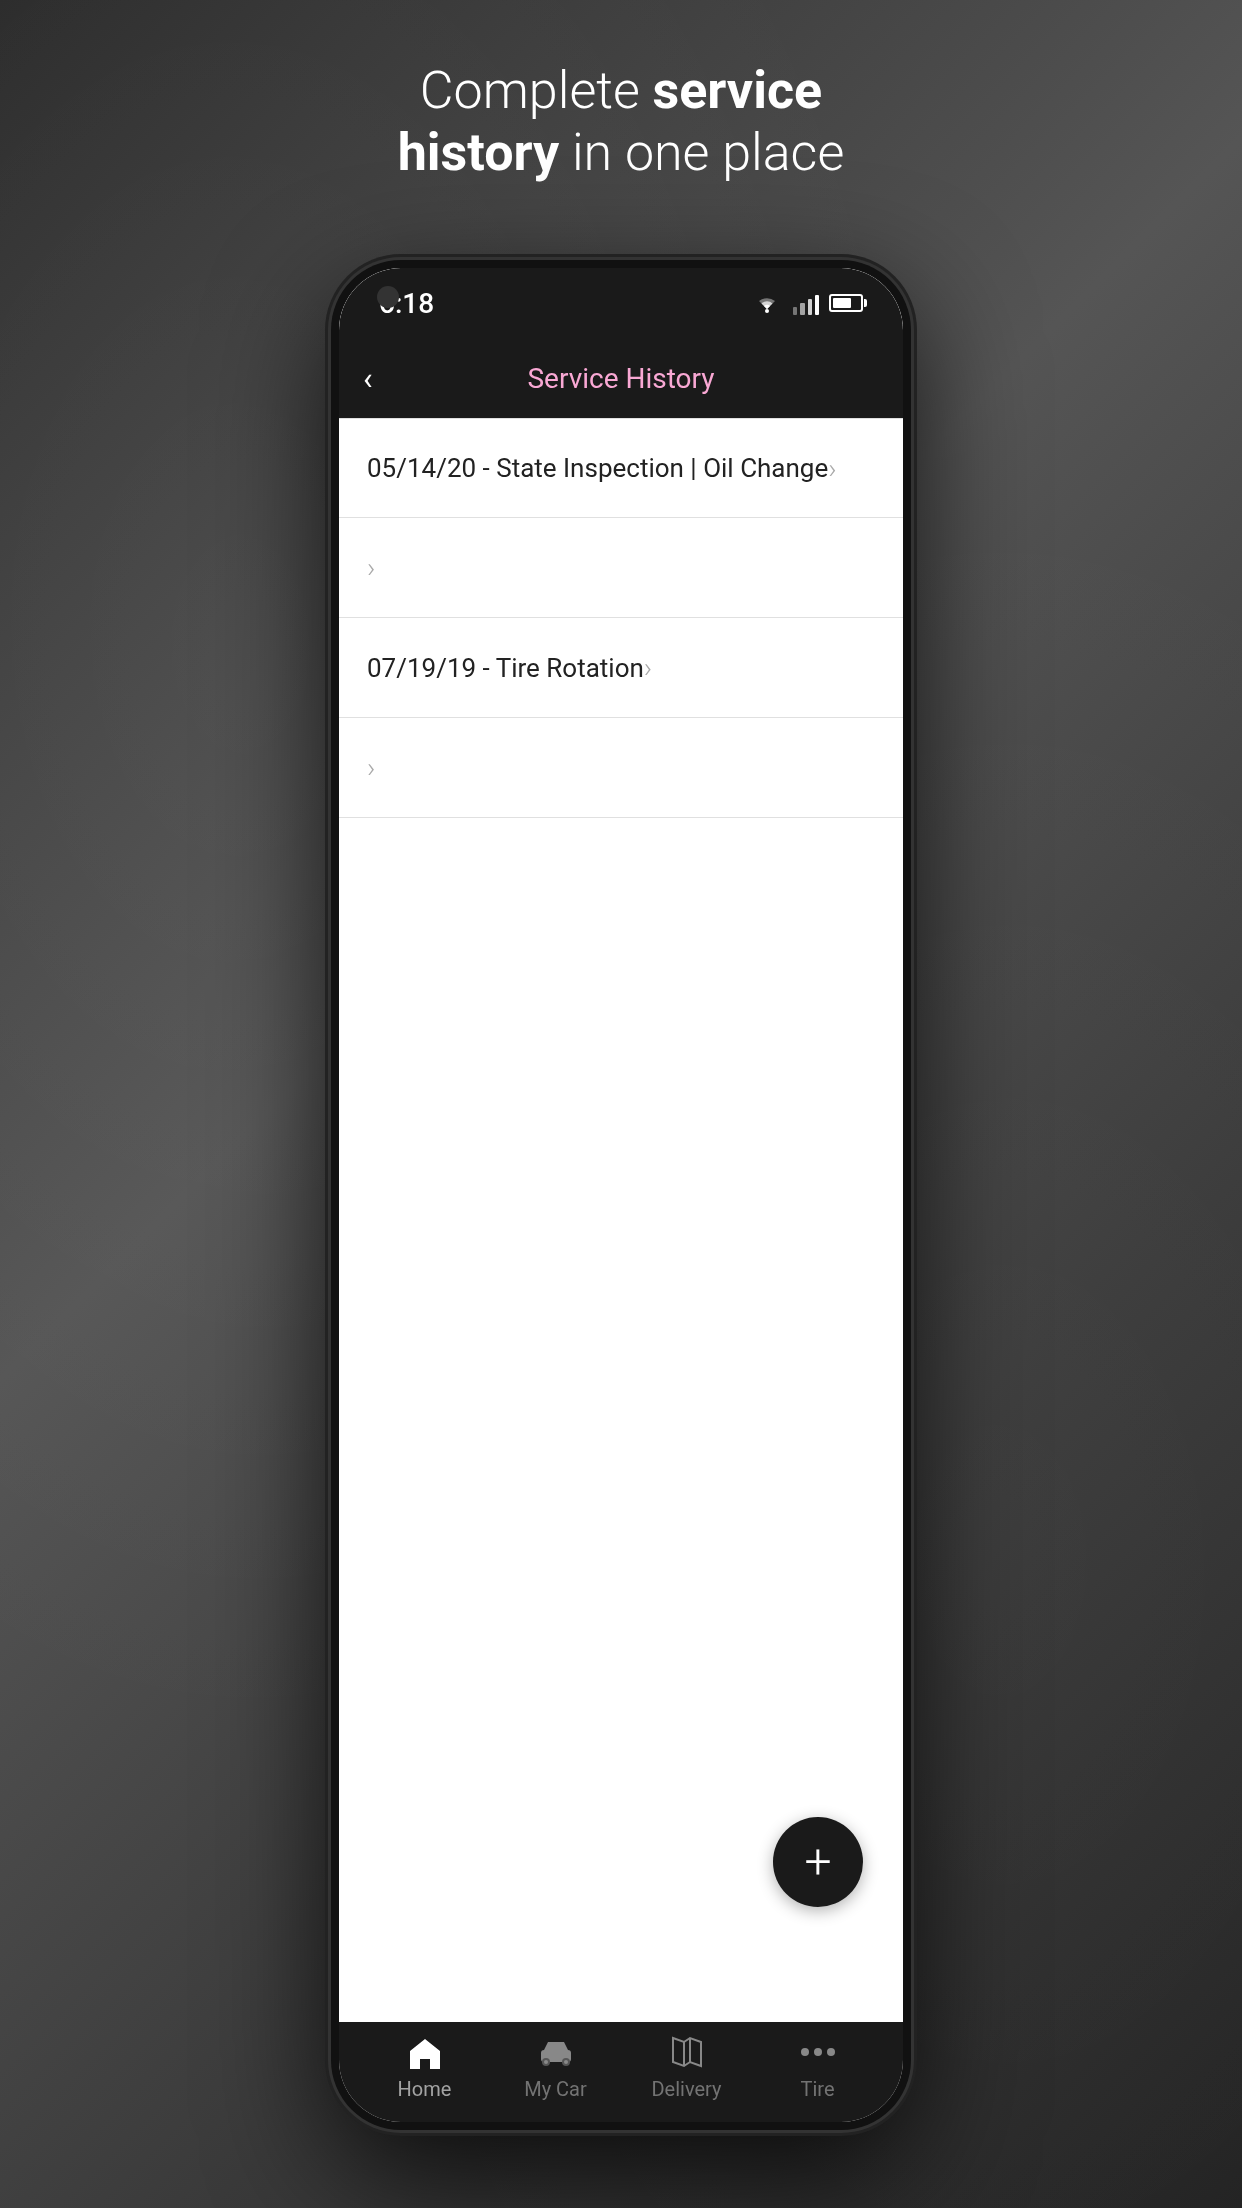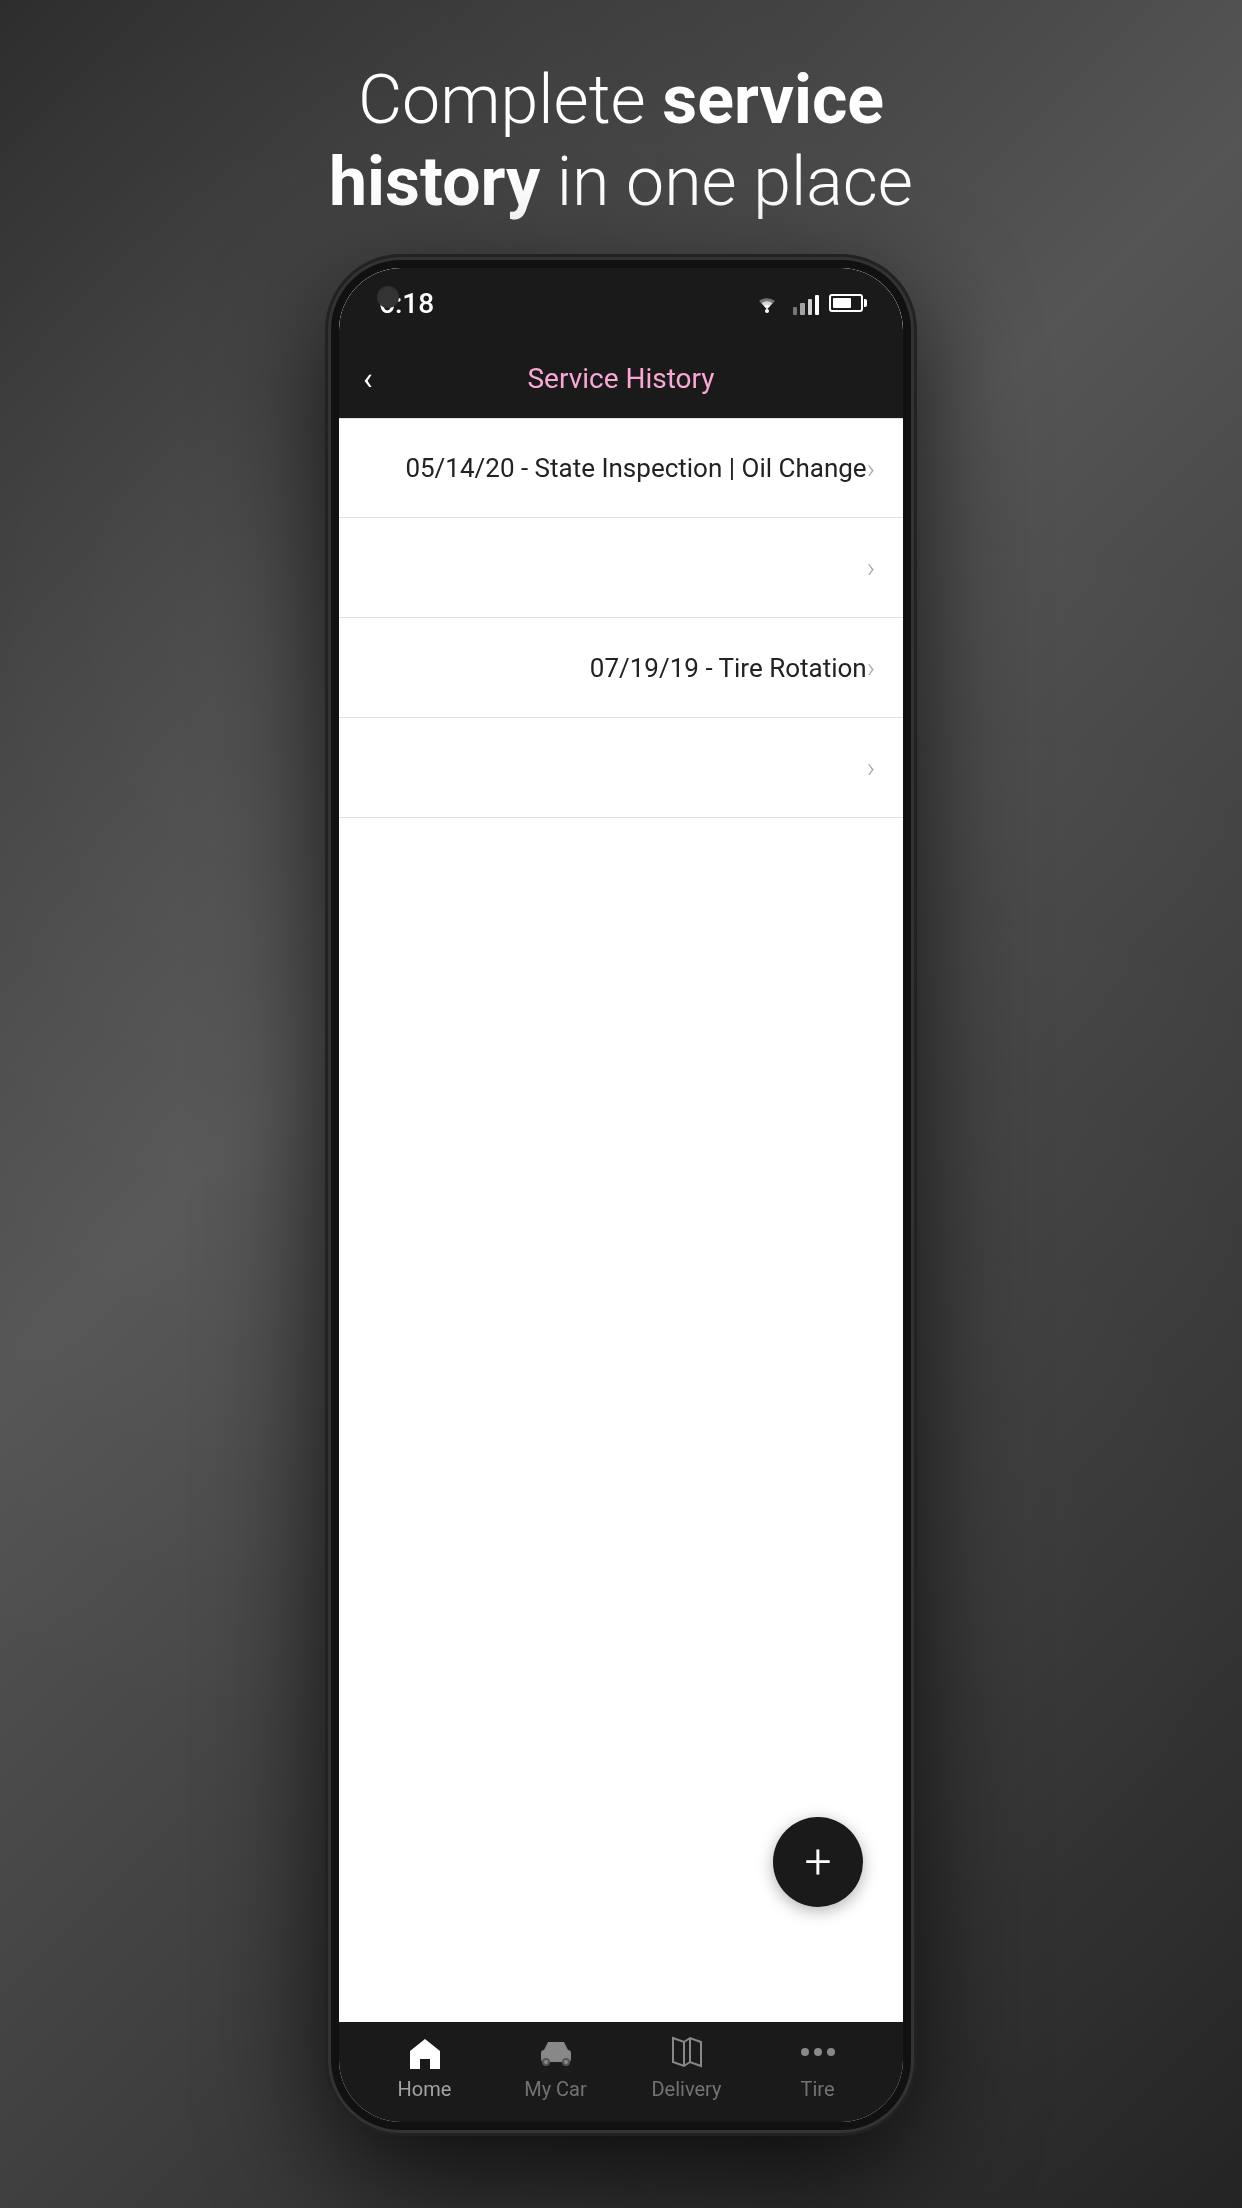--- a/index.html
+++ b/index.html
@@ -33,21 +33,21 @@
     .headline {
       position: absolute;
       top: 60px;
       left: 0; right: 0;
       text-align: center;
       z-index: 2;
       padding: 0 60px;
     }
 
     .headline-text {
-      font-size: 68px;
+      font-size: 52px;
       color: white;
       line-height: 1.2;
       font-weight: 300;
     }
 
     .headline-text strong {
       font-weight: 700;
     }
 
     
@@ -220,21 +220,21 @@
     
     .list-container {
       background: white;
       flex: 1;
       overflow-y: auto;
     }
 
     .list-item {
       display: flex;
       align-items: center;
-      justify-content: flex-end;
+      justify-content: flex-start;
       padding: 0 28px;
       height: 100px;
       border-bottom: 1px solid #e0e0e0;
       cursor: pointer;
     }
 
     .list-item:first-child {
       border-top: 1px solid #e0e0e0;
     }
 

